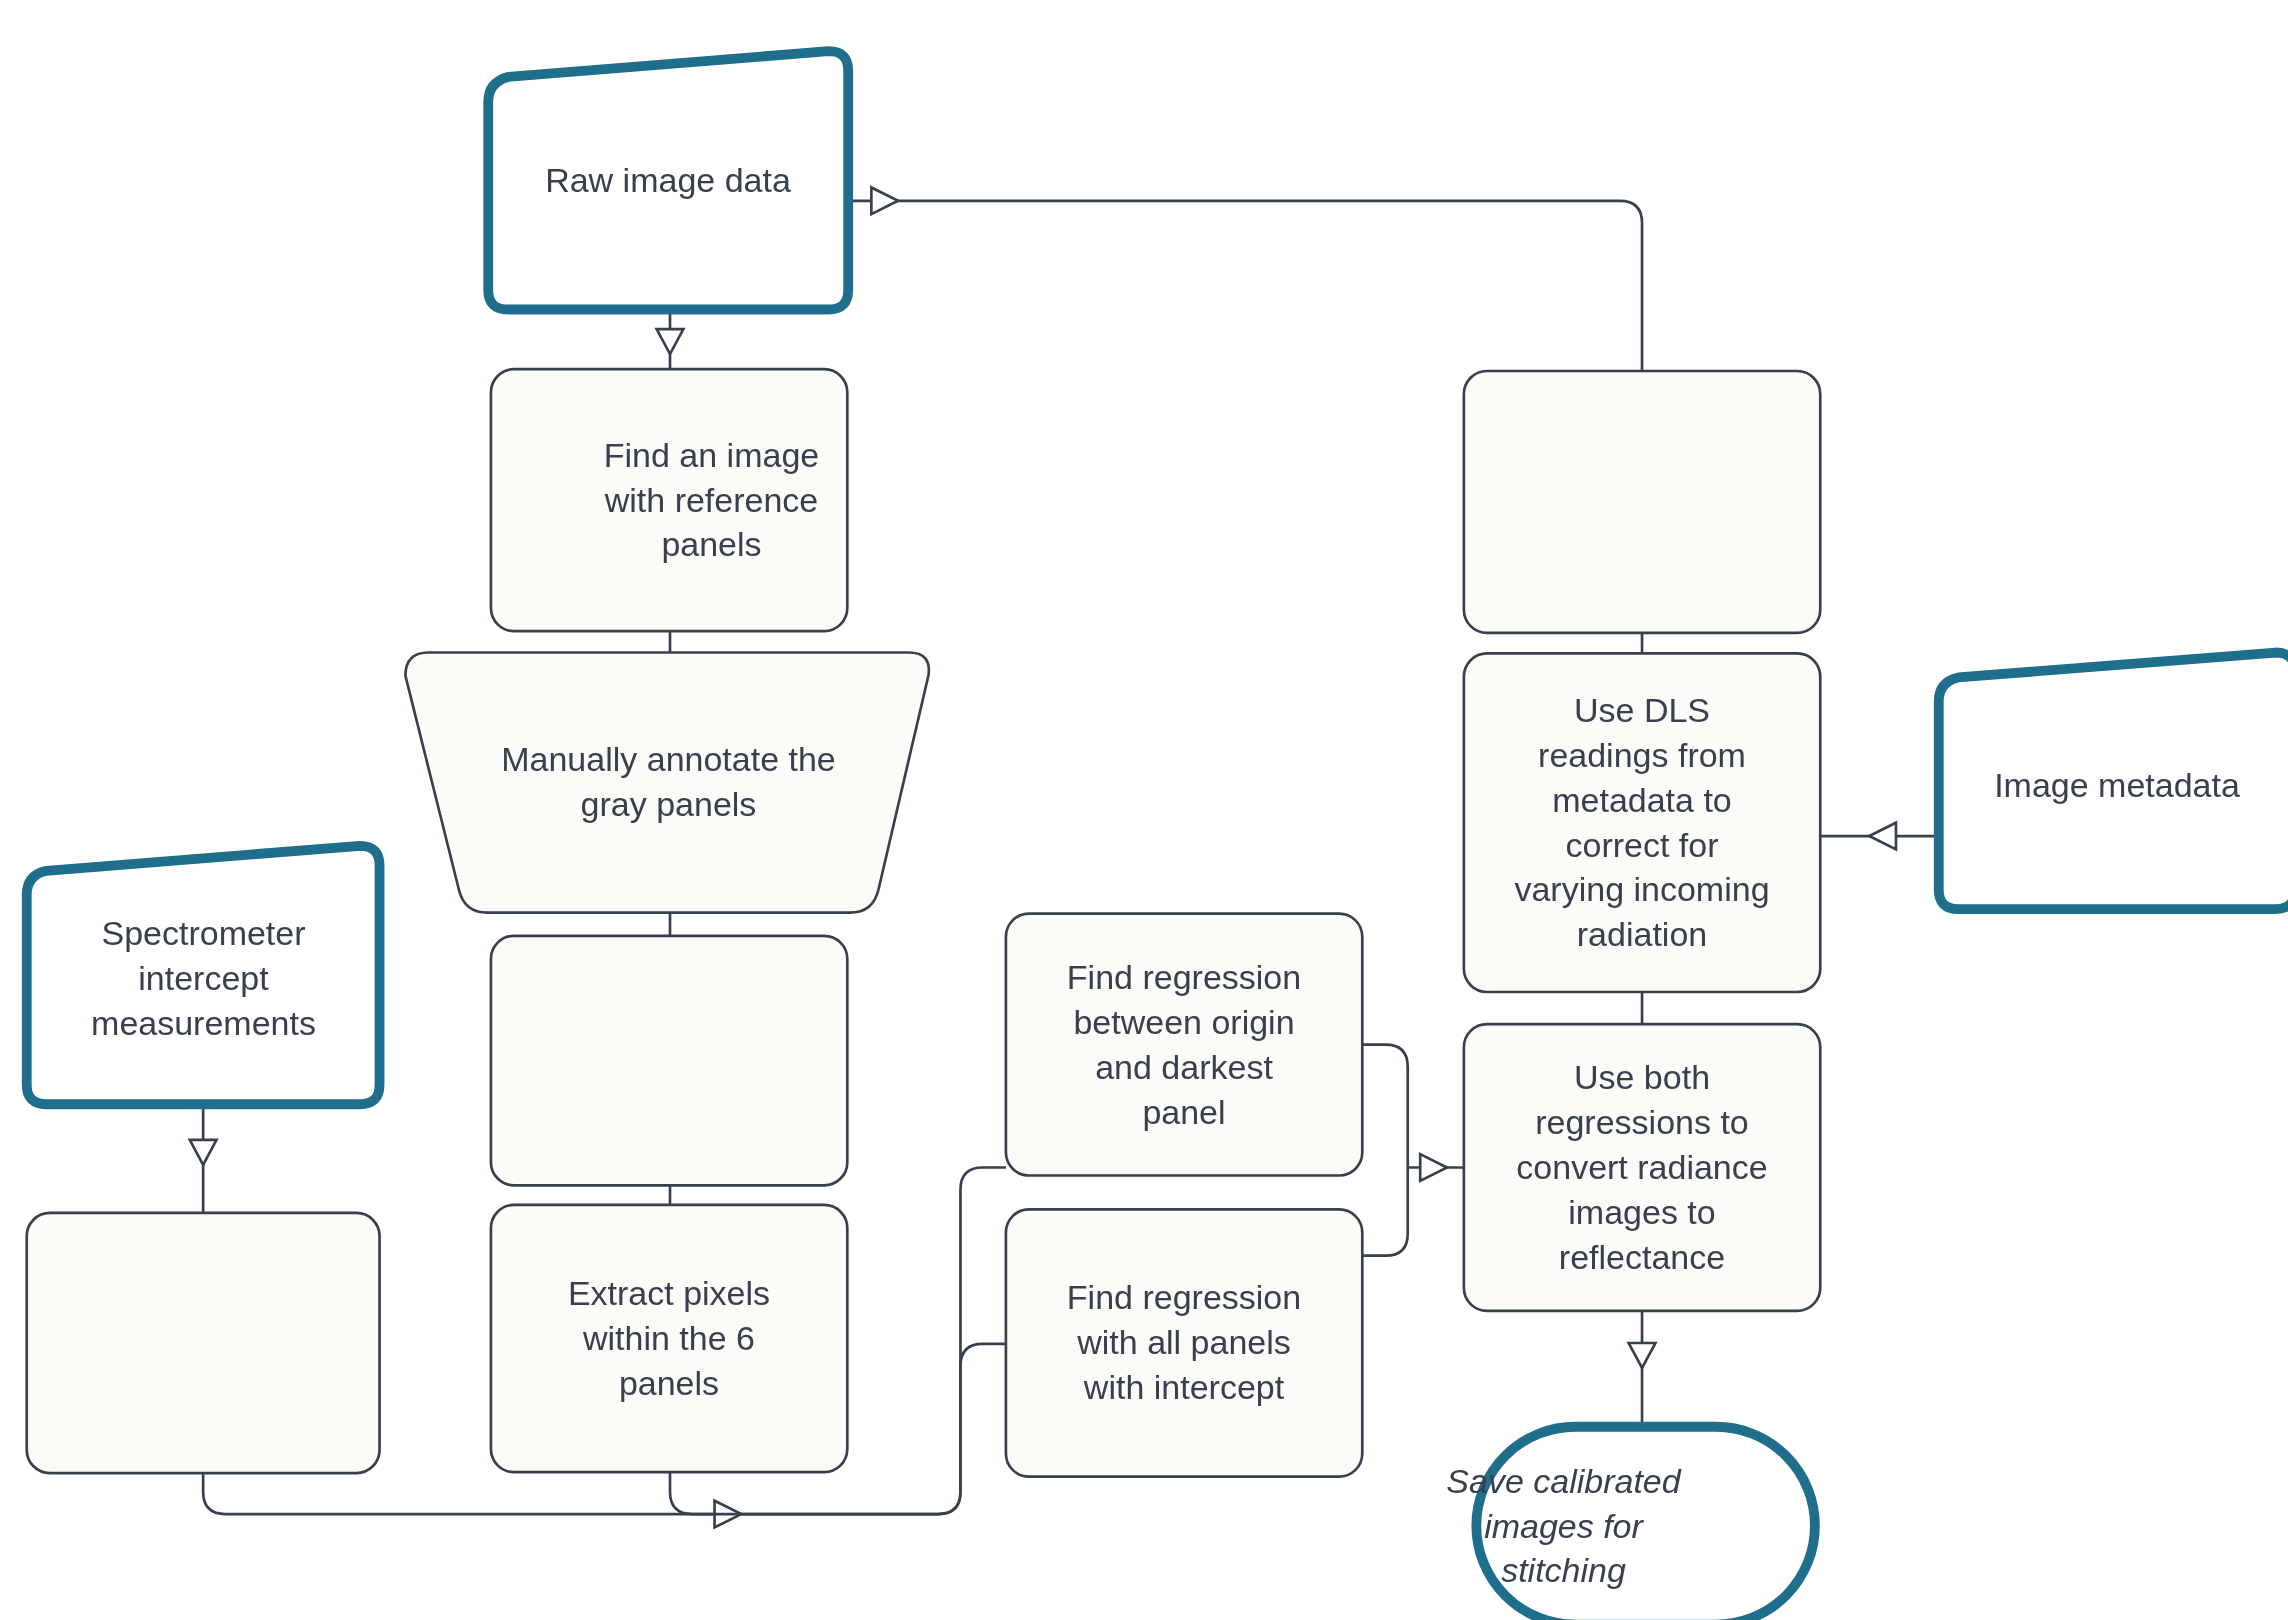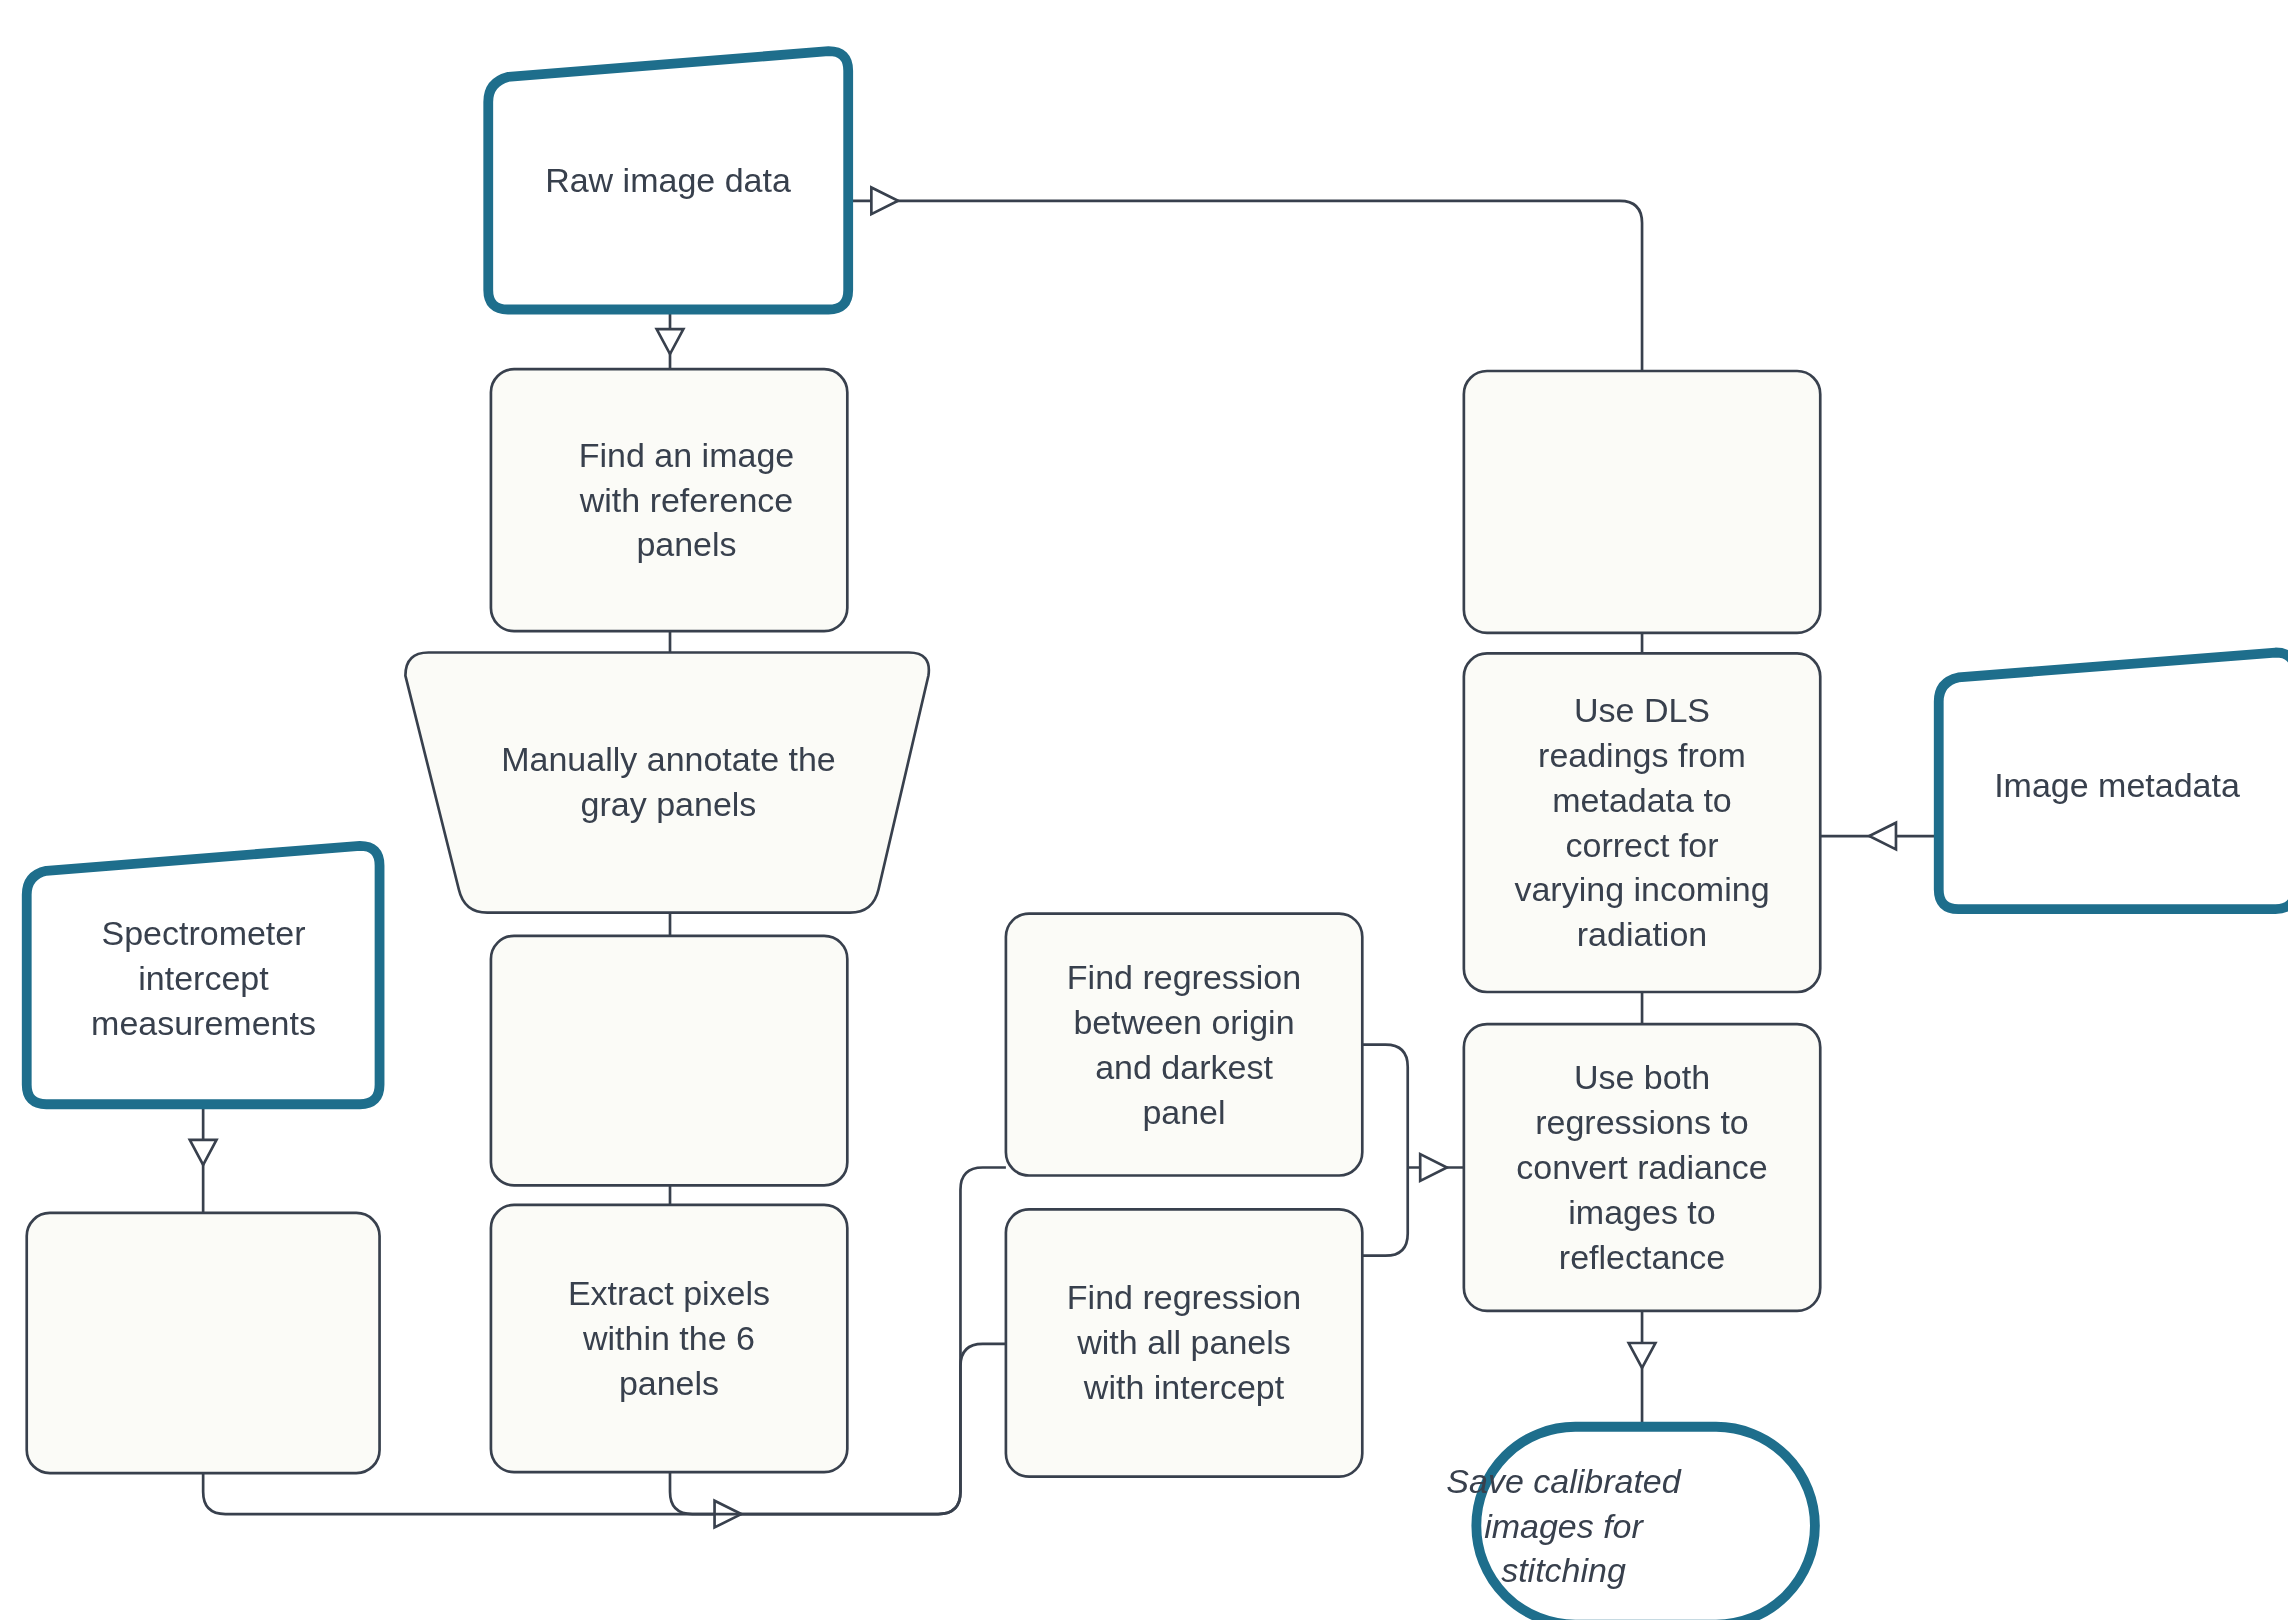--- a/index.html
+++ b/index.html
@@ -186,21 +186,21 @@
              L 2198 991
              Q 2176 991 2176 969
              Z"></path>
 
     <rect class="node-shape accent" x="1657" y="1572" width="380" height="222" rx="111" ry="111"></rect>
 
   </svg>
 
   <div class="node-label" style="left:488px; top:25px; width:360px; height:258px;">Raw image data</div>
 
-  <div class="node-label" style="left:491px; top:343px; width:391px; height:262px;">Find an image
+  <div class="node-label" style="left:516px; top:343px; width:391px; height:262px;">Find an image
 with reference
 panels</div>
 
   <div class="node-label" style="left:405px; top:626px; width:527px; height:260px;">Manually annotate the
 gray panels</div>
 
 
   <div class="node-label" style="left:491px; top:1179px; width:356px; height:267px;">Extract pixels
 within the 6
 panels</div>

